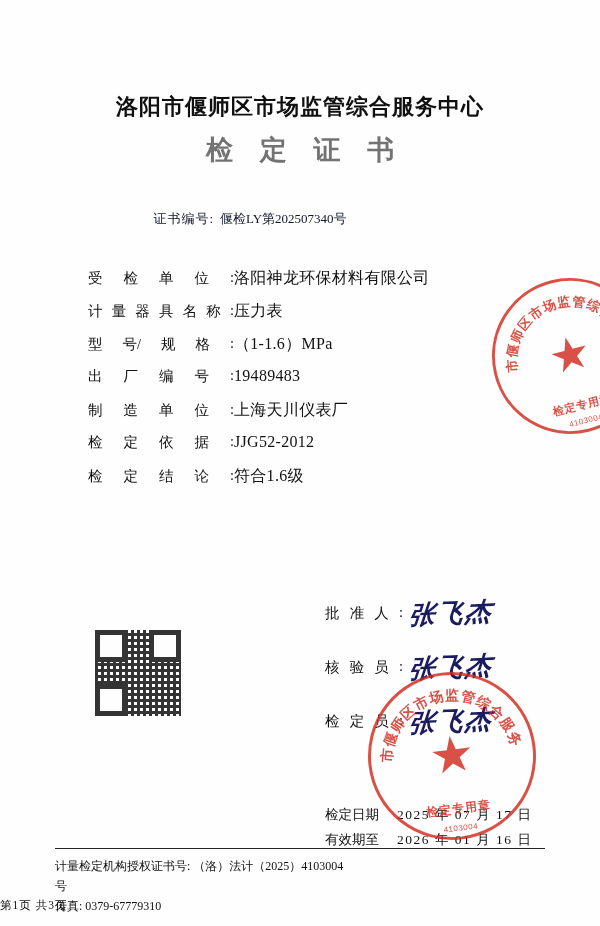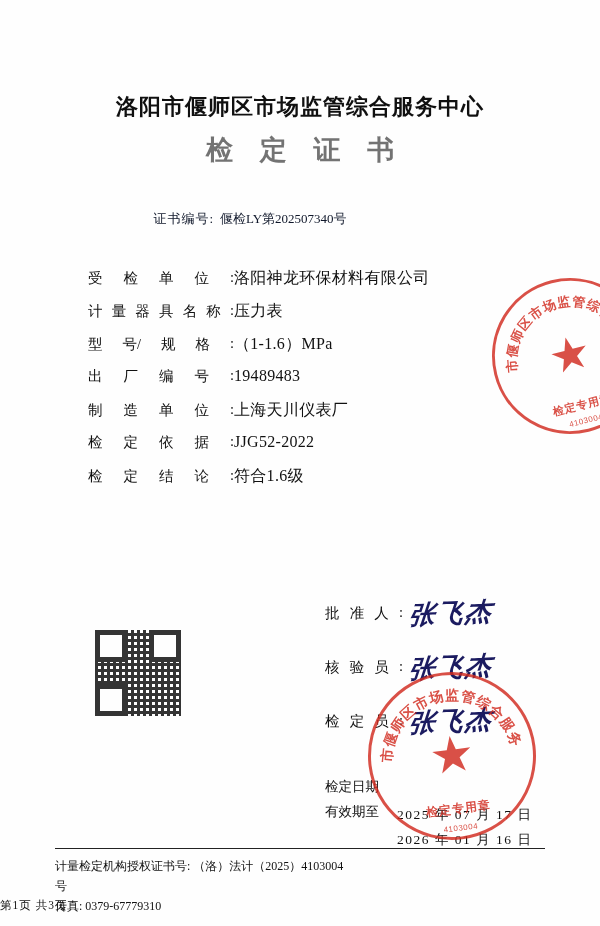--- a/index.html
+++ b/index.html
@@ -123,21 +123,21 @@
     margin-left: 6px;
   }
 
   .date-row {
     position: absolute;
     left: 325px;
     width: 260px;
     font-size: 13.5px;
     color: #111;
     display: flex;
-    align-items: flex-start;
+    align-items: flex-end;
   }
   #insp-date-row { top: 778px; }
   #valid-date-row { top: 803px; }
   .date-label {
     width: 72px;
     display: flex;
     justify-content: space-between;
   }
   .date-text {
     letter-spacing: 1.5px;
@@ -346,21 +346,21 @@
     </div>
 
     <div class="field-row">
       <div class="field-label">
         <span>检</span>
         <span>定</span>
         <span>依</span>
         <span>据</span>
         <span>:</span>
       </div>
-      <div class="field-value">JJG52-2022</div>
+      <div class="field-value">JJG52-2012</div>
     </div>
 
     <div class="field-row">
       <div class="field-label">
         <span>检</span>
         <span>定</span>
         <span>结</span>
         <span>论</span>
         <span>:</span>
       </div>

